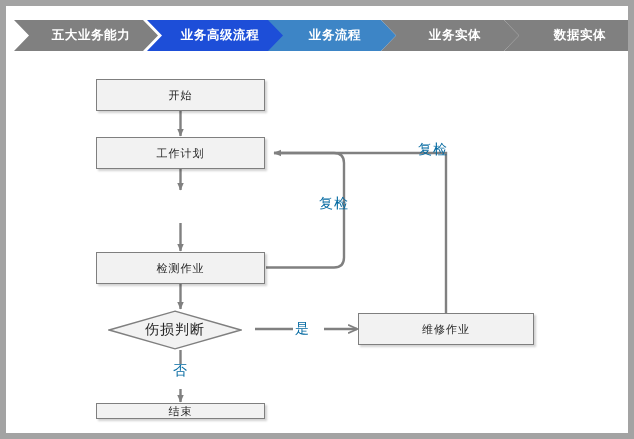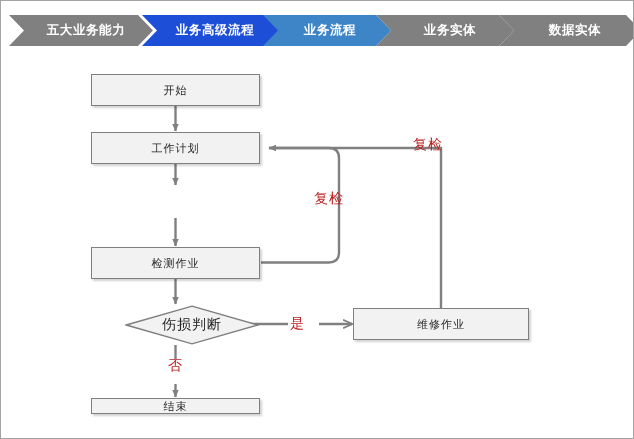--- a/index.html
+++ b/index.html
@@ -8,21 +8,21 @@
     background: #ffffff;
   }
   body {
     font-family: "Liberation Sans", "DejaVu Sans", sans-serif;
   }
   #screen {
     position: relative;
     width: 634px;
     height: 439px;
     background: #ffffff;
-    border: 1px solid #a3a3a3;
+    border: 6px solid #a3a3a3;
     box-sizing: border-box;
     overflow: hidden;
   }
 
   
   #breadcrumb {
     position: absolute;
     left: 0;
     top: 0;
     width: 634px;
@@ -83,21 +83,21 @@
     color: #262626;
     font-size: 14px;
     letter-spacing: 1px;
   }
   .diamond-label {
     position: relative;
     z-index: 2;
   }
   .edge-label {
     position: absolute;
-    color: #b91c1c;
+    color: #0369a1;
     font-size: 14px;
     letter-spacing: 1px;
     white-space: nowrap;
   }
 </style>
 </head>
 <body>
 
 <div id="screen">
 
@@ -160,21 +160,21 @@
 
     <div class="node" style="left:90px;  top:73px;  width:169px; height:32px;">
       <span>工作计划</span>
     </div>
 
 
     <div class="node" style="left:90px;  top:188px; width:169px; height:32px;">
       <span>检测作业</span>
     </div>
 
-    <div class="diamond-wrap" style="left:124px; top:246px; width:134px; height:40px;align-items:center;">
+    <div class="diamond-wrap" style="left:102px; top:246px; width:134px; height:40px;align-items:center;">
       <svg width="134" height="40" style="position:absolute;left:0;top:0;">
         <polygon points="67,1.2 132.8,20 67,38.8 1.2,20" fill="#f2f2f2" stroke="#7f7f7f" stroke-width="1.4"></polygon>
       </svg>
       <span class="diamond-label">伤损判断</span>
     </div>
 
     <div class="node" style="left:352px; top:249px; width:176px; height:32px;">
       <span>维修作业</span>
     </div>
 

